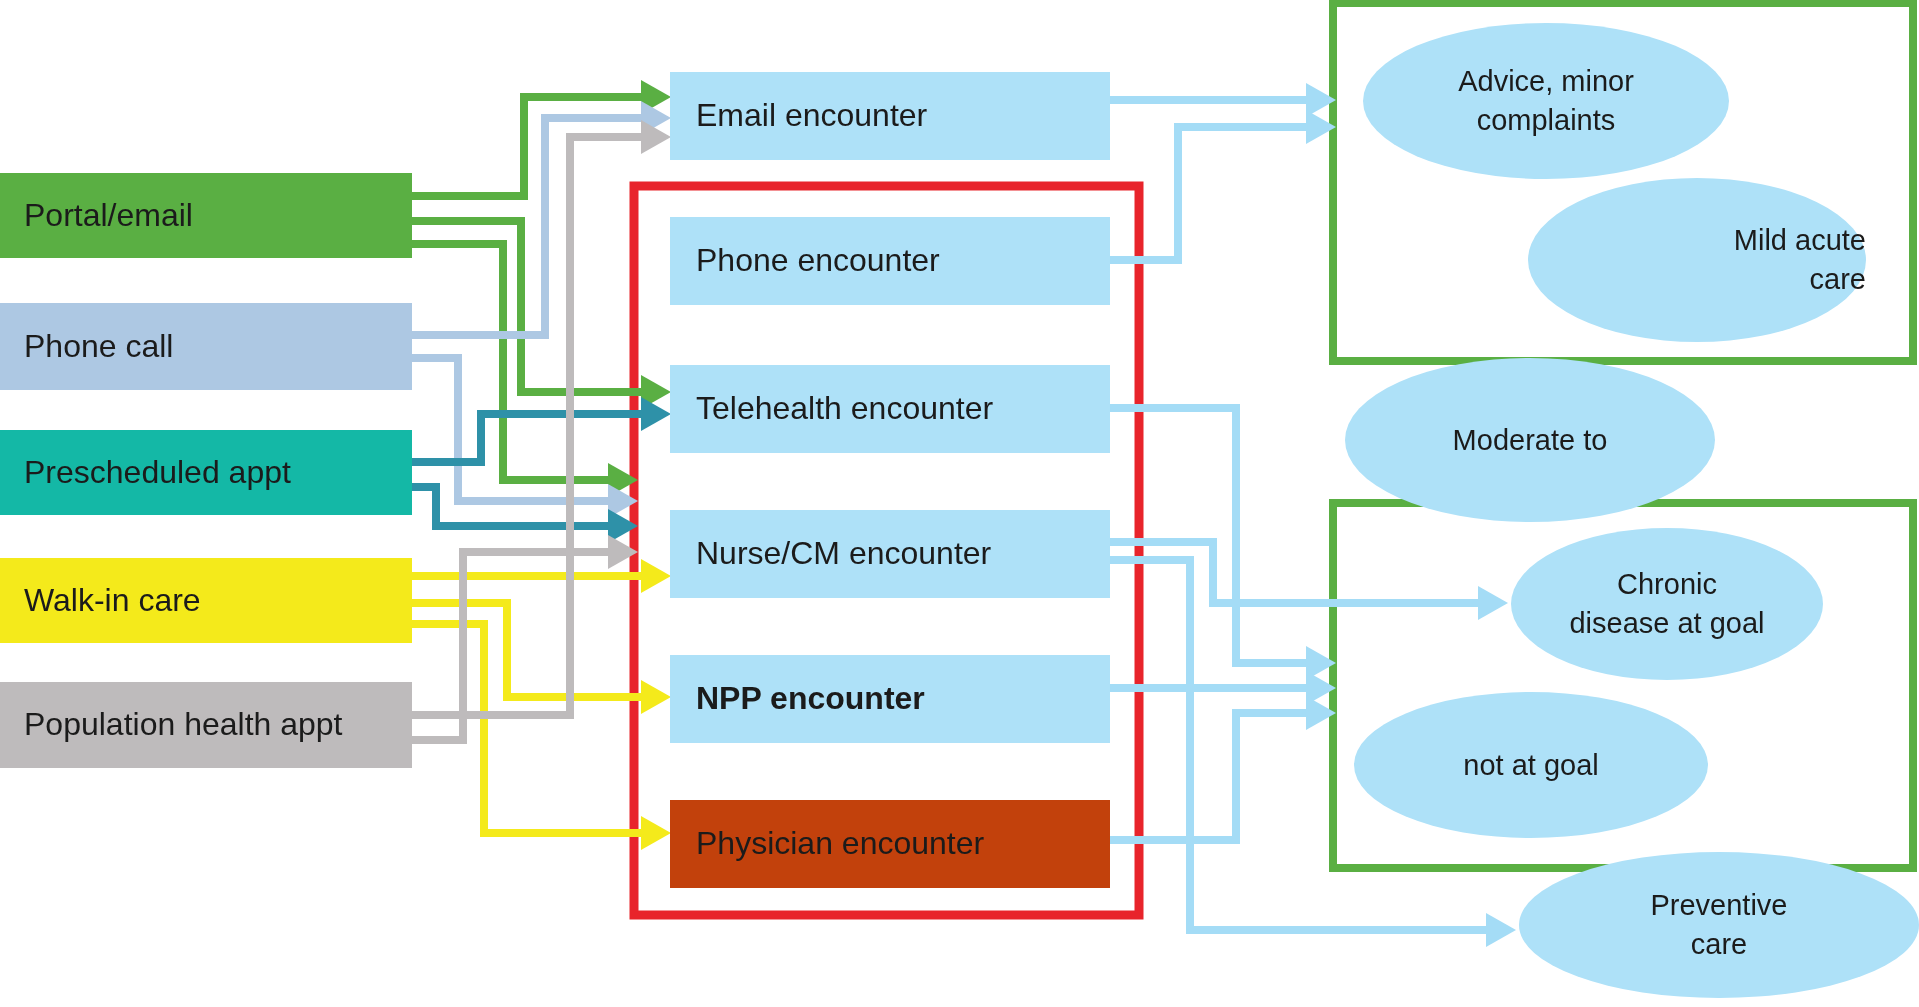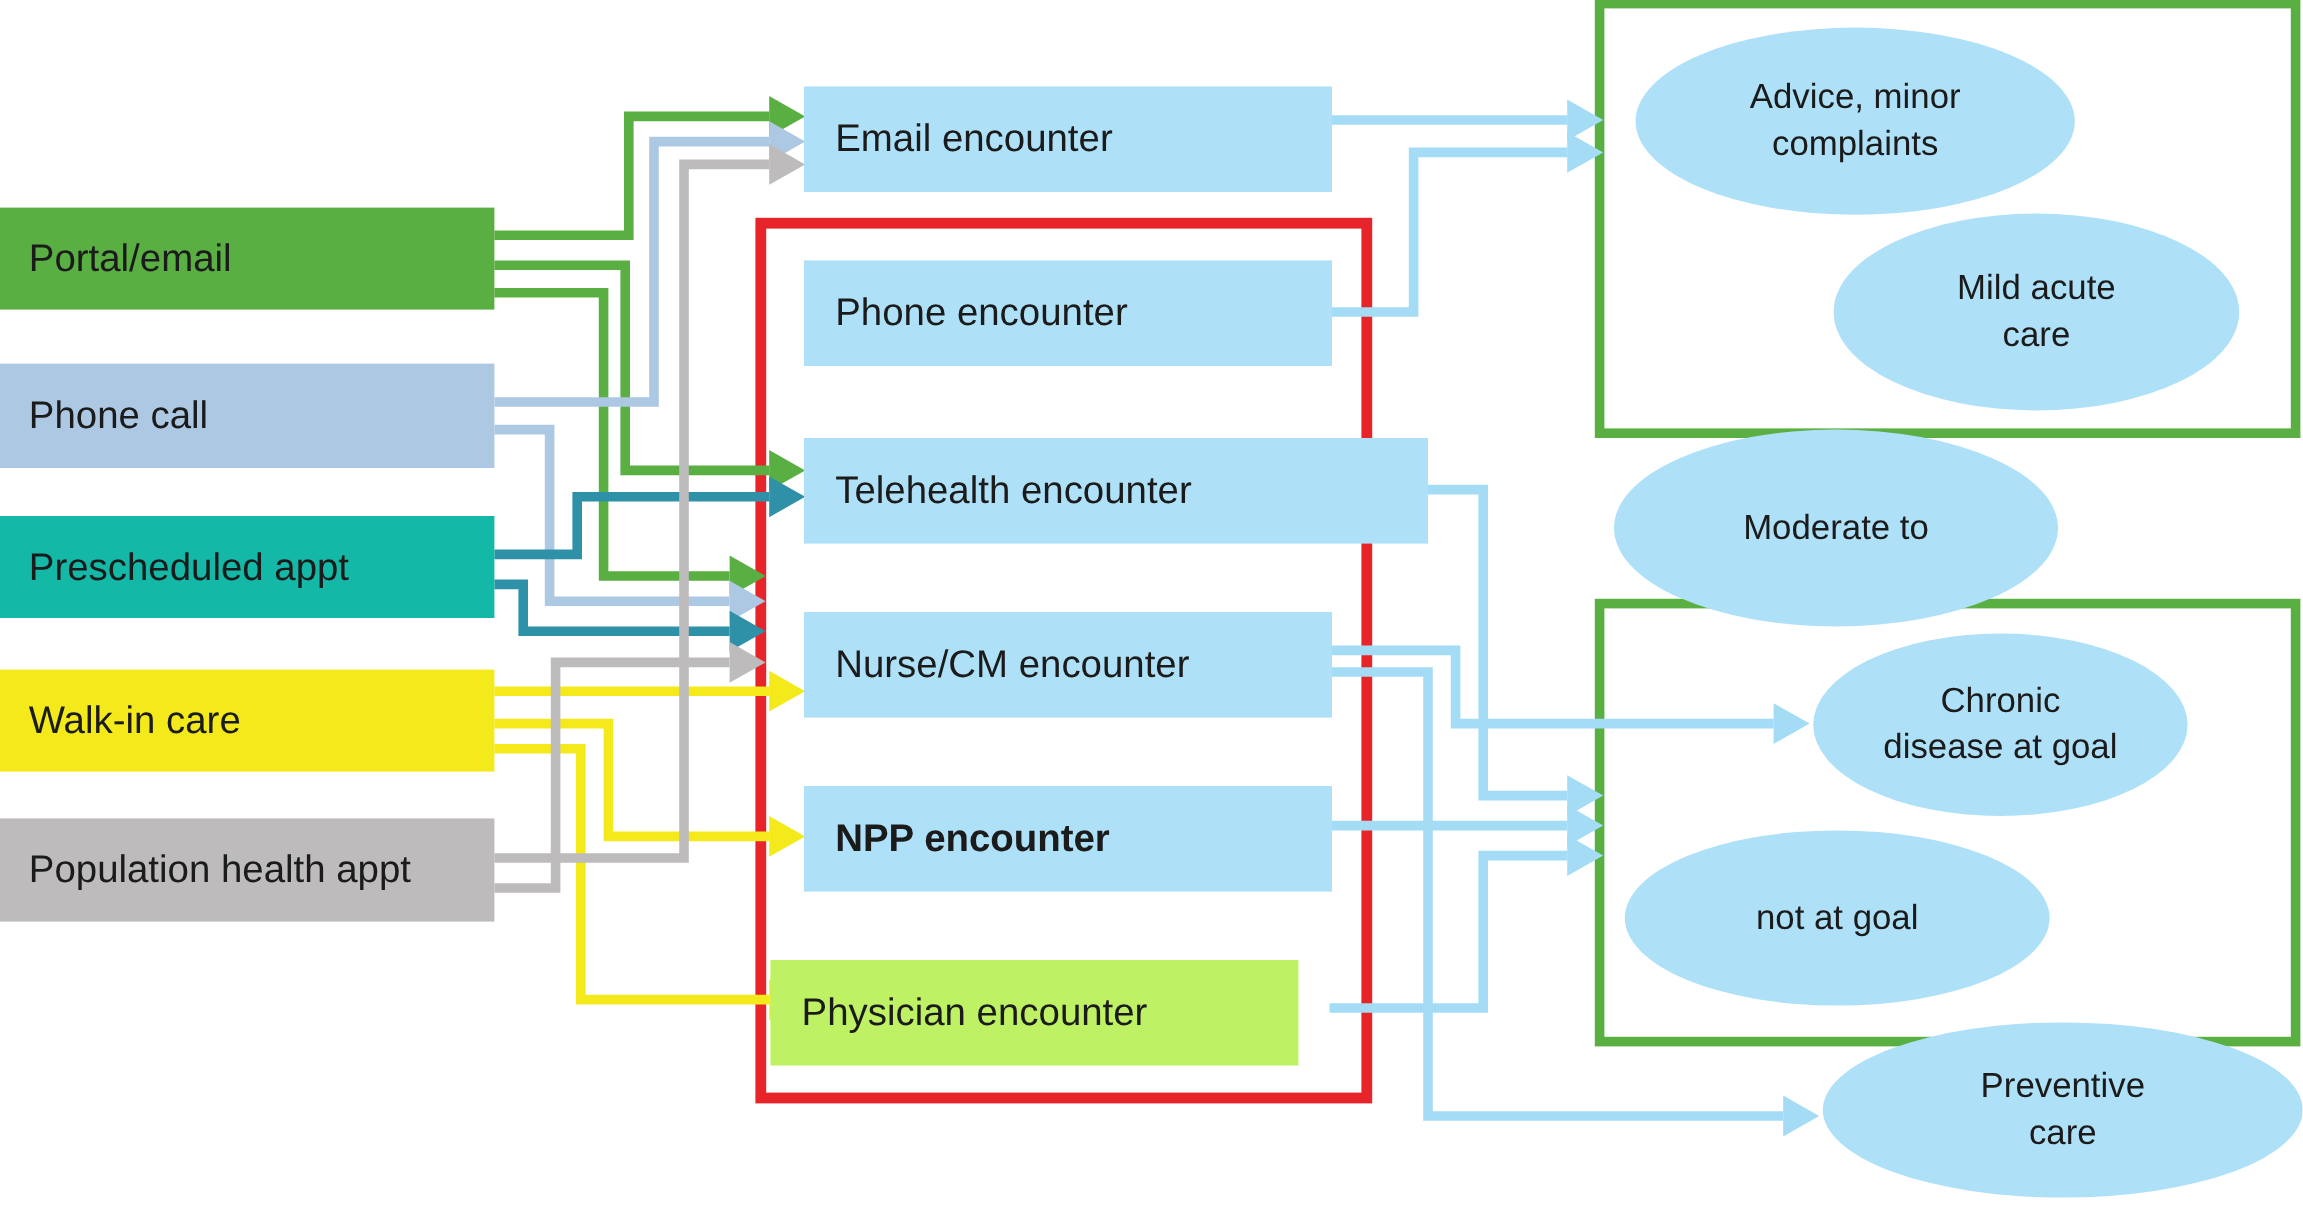--- a/index.html
+++ b/index.html
@@ -76,37 +76,37 @@
       </div>
       <div class="node source" style="left: 0px; top: 682px; width: 412px; height: 86px; background: rgb(190, 187, 188);">
         <span>Population health appt</span>
       </div>
       <div class="node encounter" style="left: 670px; top: 72px; width: 440px; height: 88px; background: rgb(174, 225, 248);">
         <span>Email encounter</span>
       </div>
       <div class="node encounter" style="left: 670px; top: 217px; width: 440px; height: 88px; background: rgb(174, 225, 248);">
         <span>Phone encounter</span>
       </div>
-      <div class="node encounter" style="left: 670px; top: 365px; width: 520px; height: 88px; background: rgb(174, 225, 248);">
+      <div class="node encounter" style="left: 670px; top: 365px; width: 440px; height: 88px; background: rgb(174, 225, 248);">
         <span>Telehealth encounter</span>
       </div>
       <div class="node encounter" style="left: 670px; top: 510px; width: 440px; height: 88px; background: rgb(174, 225, 248);">
         <span>Nurse/CM encounter</span>
       </div>
       <div class="node encounter" style="left: 670px; top: 655px; width: 440px; height: 88px; background: rgb(174, 225, 248); font-weight: bold;">
         <span>NPP encounter</span>
       </div>
-      <div class="node encounter" style="left: 642px; top: 800px; width: 440px; height: 88px; background: #bef264;">
+      <div class="node encounter" style="left: 670px; top: 800px; width: 440px; height: 88px; background: #c2410c;">
         <span>Physician encounter</span>
       </div>
       <div class="outcome" style="left: 1363px; top: 23px; width: 366px; height: 156px; background: rgb(174, 225, 248);">
         <div>Advice, minor</div>
         <div>complaints</div>
       </div>
-      <div class="outcome" style="left: 1528px; top: 178px; width: 338px; height: 164px; background: rgb(174, 225, 248);">
+      <div class="outcome" style="left: 1528px; top: 178px; width: 338px; height: 164px; background: rgb(174, 225, 248); align-items: flex-end;">
         <div>Mild acute</div>
         <div>care</div>
       </div>
       <div class="outcome" style="left: 1345px; top: 358px; width: 370px; height: 164px; background: rgb(174, 225, 248);">
         <div>Moderate to</div>
       </div>
       <div class="outcome" style="left: 1511px; top: 528px; width: 312px; height: 152px; background: rgb(174, 225, 248); text-align: center;">
         <div>Chronic</div>
         <div>disease at goal</div>
       </div>

